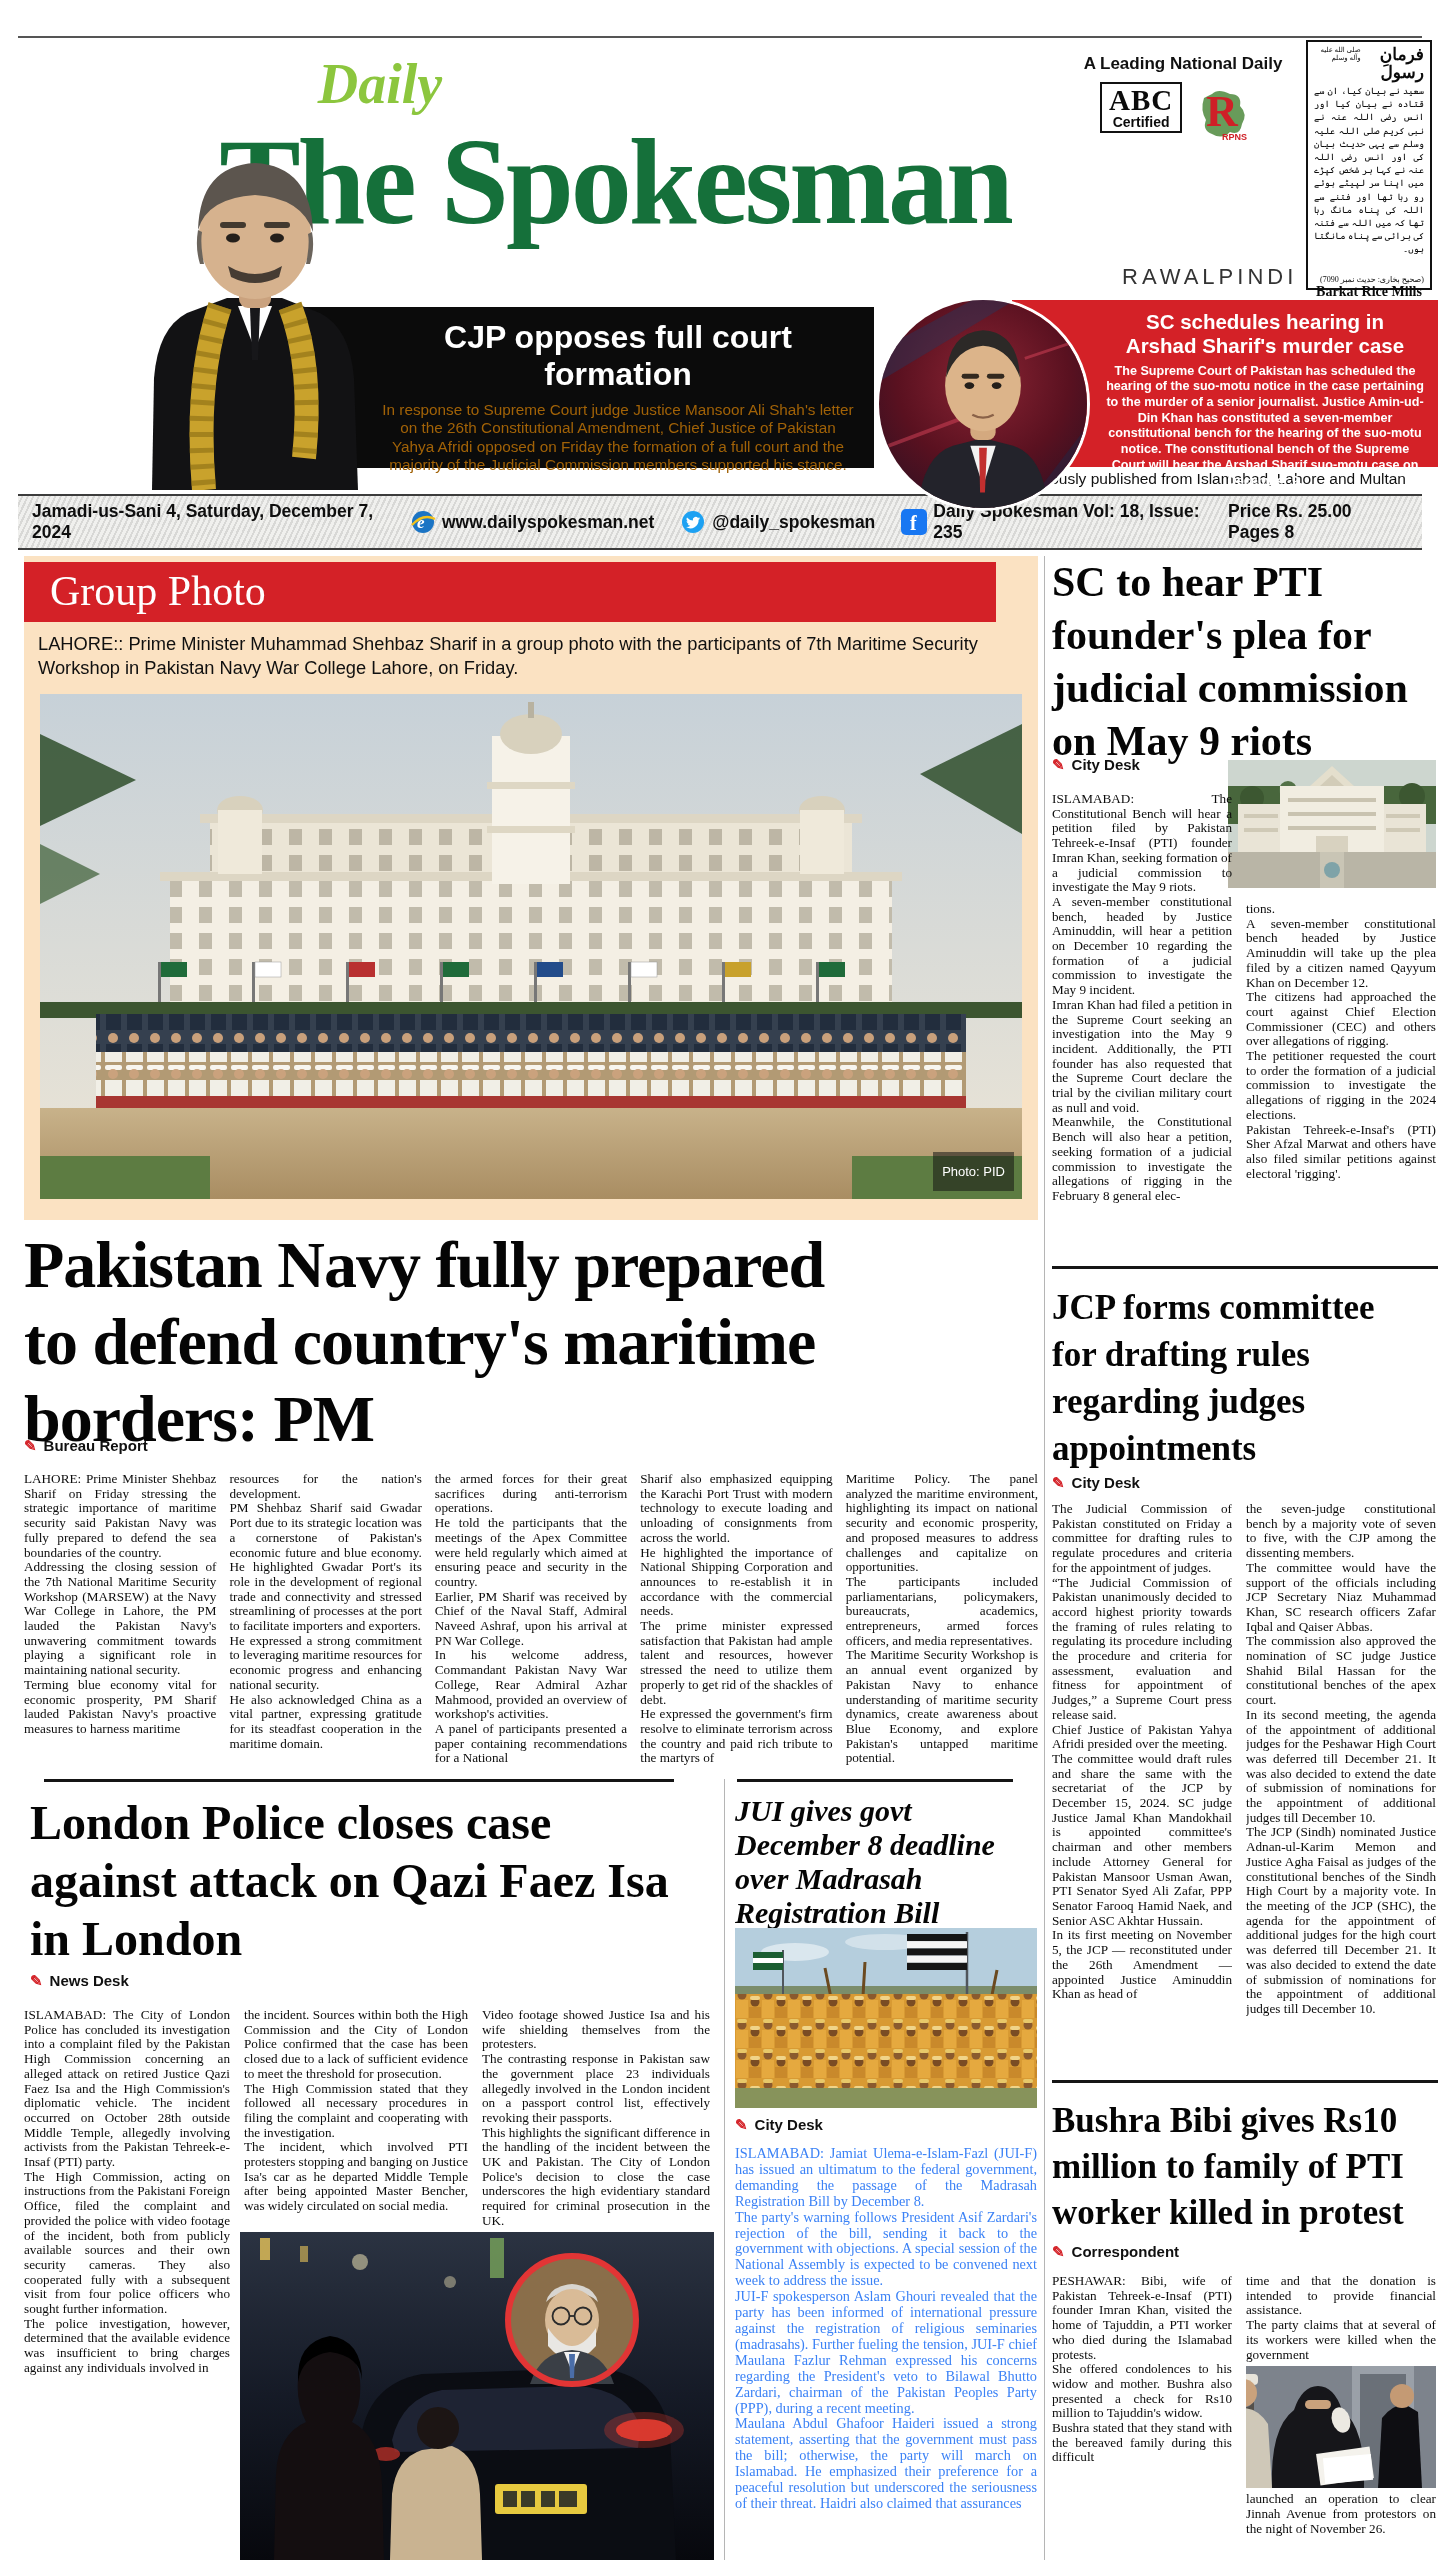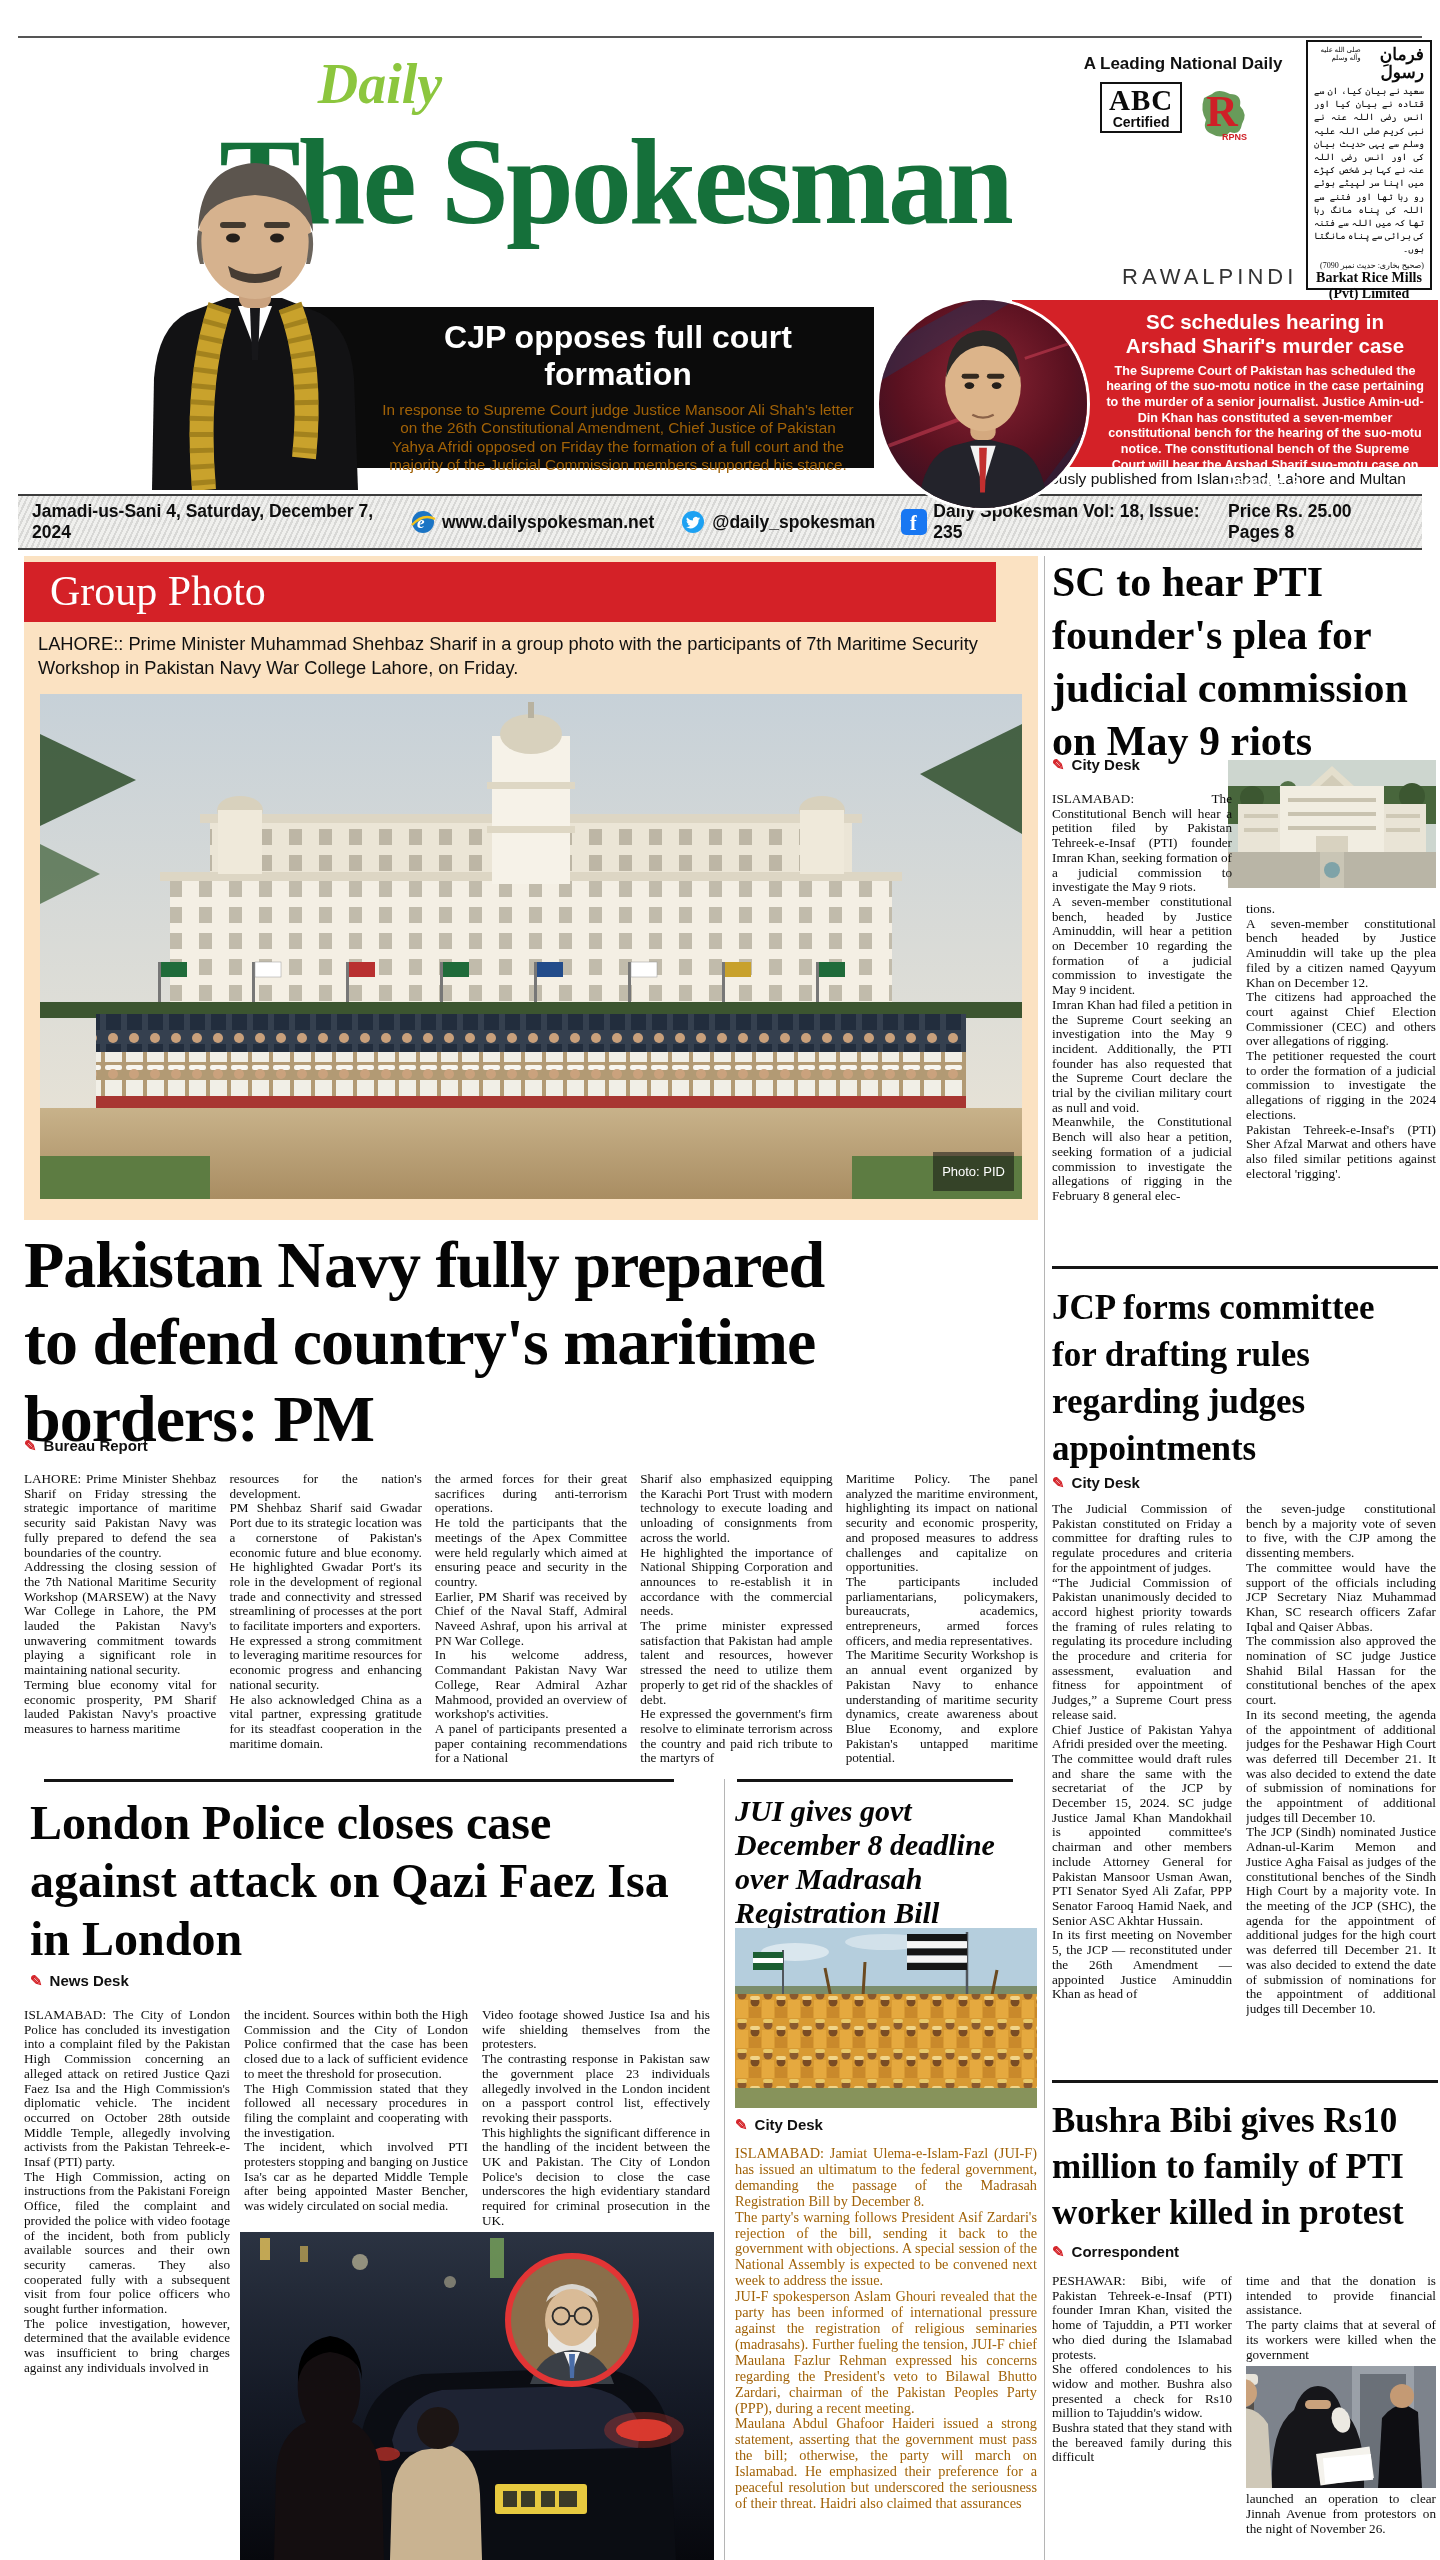--- a/index.html
+++ b/index.html
@@ -19,21 +19,21 @@
   .m-tagline{left:1058px;top:54px;width:250px;text-align:center;font-family:"Liberation Sans",sans-serif;
              font-weight:bold;font-size:17px;color:#111;}
   .abc-box{left:1100px;top:82px;border:2px solid #111;text-align:center;padding:1px 7px;background:#fff;}
   .abc-a{font-size:29px;font-weight:bold;letter-spacing:1px;line-height:30px;}
   .abc-b{font-family:"Liberation Sans",sans-serif;font-weight:bold;font-size:14px;line-height:15px;}
   .urdu-box{left:1306px;top:40px;width:126px;height:250px;border:2px solid #111;background:#fff;
             padding:4px 6px;direction:rtl;text-align:right;box-sizing:border-box;}
   .urdu-h{font-size:17px;font-weight:bold;line-height:18px;}
   .urdu-s{font-size:7px;line-height:8px;}
   .urdu-b{font-size:9px;line-height:13.2px;text-align:justify;margin-top:3px;}
-  .urdu-r{font-size:8px;margin-top:4px;}
+  .urdu-r{font-size:8px;margin-top:18px;}
   .urdu-sp{direction:ltr;text-align:center;font-weight:bold;font-size:14px;line-height:16px;margin-top:0;}
 
   
   .cjp-box{left:228px;top:307px;width:646px;height:161px;background:#0b0b0b;color:#fff;
            box-sizing:border-box;padding:12px 16px 10px 150px;z-index:1;}
   .cjp-h{font-family:"Liberation Sans",sans-serif;font-weight:bold;font-size:32px;text-align:center;}
   .cjp-b{font-family:"Liberation Sans",sans-serif;font-size:15.3px;line-height:1.2;text-align:center;
          margin-top:8px;color:#a16207;}
   .judge{left:92px;top:148px;width:330px;height:342px;z-index:3;}
   .arshad{left:876px;top:297px;width:214px;height:214px;border-radius:50%;overflow:hidden;z-index:3;
@@ -78,21 +78,21 @@
   .h-jcp{left:1052px;top:1284px;width:388px;font-size:35px;line-height:47px;font-weight:bold;}
   .h-bushra{left:1052px;top:2098px;width:388px;font-size:35px;line-height:46px;}
   .byline{display:flex;align-items:center;gap:7px;font-family:"Liberation Sans",sans-serif;
           font-weight:bold;font-size:15px;color:#101010;}
   .bicon{color:#d42127;font-size:15px;line-height:15px;}
 
   
   .bodycol{font-size:13.2px;line-height:14.7px;text-align:justify;color:#0c0c0c;}
   .cols-main{left:24px;top:1472px;width:1014px;display:flex;gap:13px;}
   .cols-main>div{flex:1;}
-  .bodycol-lg{font-size:14.3px;line-height:15.9px;text-align:justify;color:#a16207;}
+  .bodycol-lg{font-size:14.3px;line-height:15.9px;text-align:justify;color:#3b82f6;}
   .clip{overflow:hidden;}
 </style>
 </head>
 <body>
 
 <div class="page">
 
   <div class="abs top-rule"></div>
 
   <div class="abs m-daily">Daily</div>

